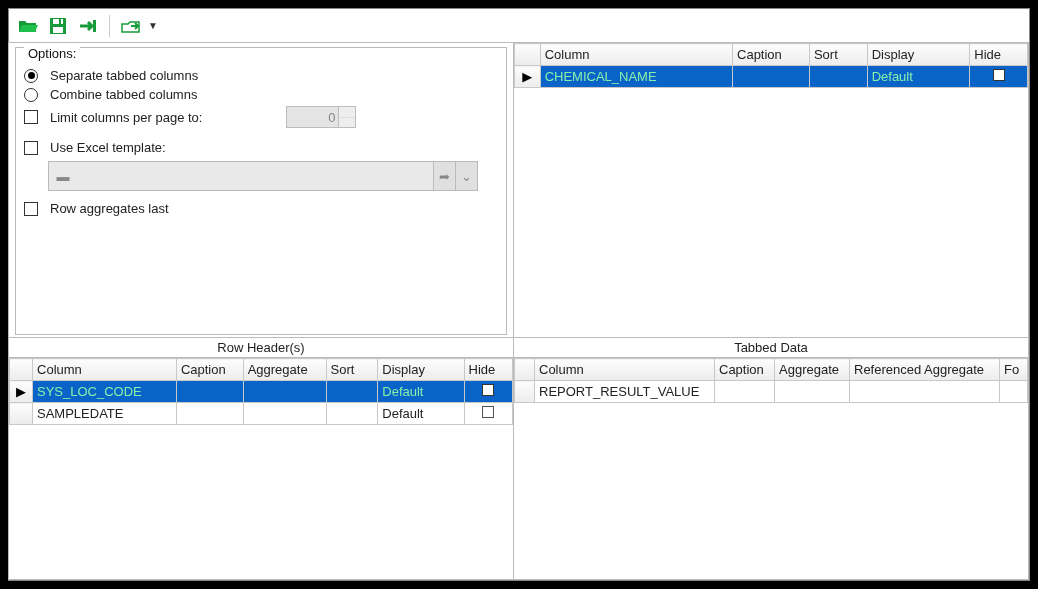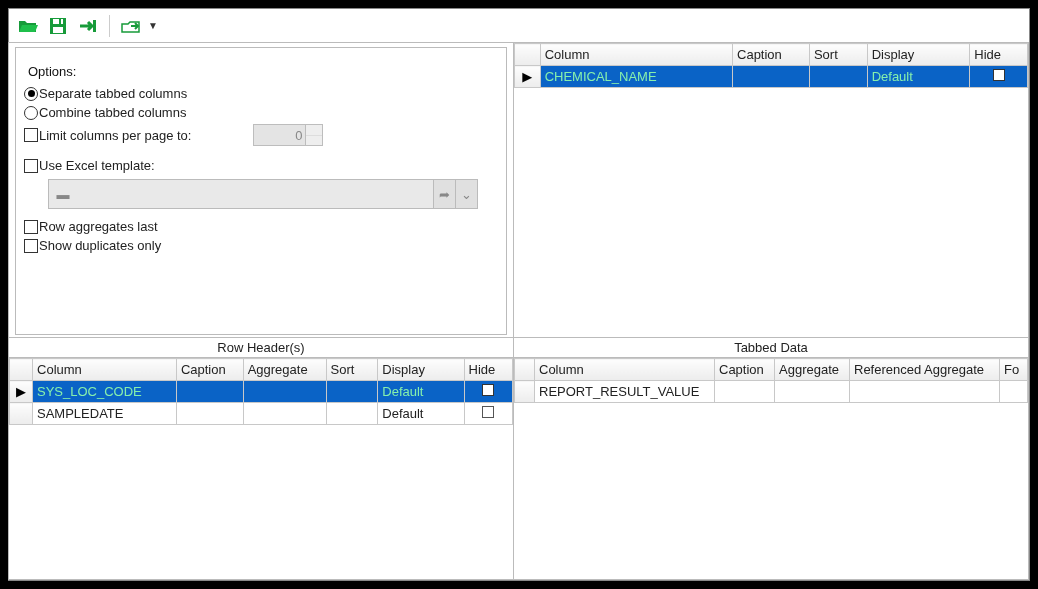--- a/index.html
+++ b/index.html
@@ -25,34 +25,34 @@
   .caret { font-size:10px; color:#333; margin-left:-2px; }
 
   
   .grid2x2 {
     flex:1; display:grid;
     grid-template-columns: 505px 1fr;
     grid-template-rows: 295px 1fr;
   }
   .cell { border:1px solid #bbb; margin:-1px 0 0 -1px; overflow:hidden; display:flex; flex-direction:column; background:#fff;}
   .fieldset {
-    border:1px solid #bbb; margin:4px 6px 2px 6px; padding:19px 8px 6px 8px;
+    border:1px solid #bbb; margin:4px 6px 2px 6px; padding:1px 8px 6px 8px;
     position:relative; flex:1;
   }
   .legend {
     position:relative; top:-3px; background:#fff; padding:0 4px;
     font-size:13px; color:#111;
   }
   .section-title {
     text-align:center; padding:2px 0 2px 0; font-size:13px;
     border-bottom:1px solid #bbb;
   }
 
   
-  .opt-row { display:flex; align-items:center; margin:4px 0; gap:1px;}
+  .opt-row { display:flex; align-items:center; margin:4px 0; gap:12px;}
   .radio, .chk {
     width:14px; height:14px; border:1px solid #333; display:inline-flex;
     align-items:center; justify-content:center; background:#fff;
   }
   .radio { border-radius:50%; }
   .radio.checked::after { content:""; width:7px; height:7px; background:#000; border-radius:50%; }
   .disabled-input {
     background:#e4e4e4; color:#888; border:1px solid #bdbdbd;
     height:22px; display:inline-flex; align-items:center; padding:0 6px;
   }
@@ -169,24 +169,20 @@
           <div class="spacer"></div>
           <div class="end">
             <div>➦</div>
             <div>⌄</div>
           </div>
         </div>
 
         <div class="opt-row">
           <span class="chk"></span>
           <span>Row aggregates last</span>
-        </div>
-        <div class="opt-row">
-          <span class="chk"></span>
-          <span>Show duplicates only</span>
         </div>
       </div>
     </div>
 
     <div class="cell">
       <div class="tbl-wrap">
         <table class="dg">
           <colgroup>
               <col style="width:20px">
               <col style="width:150px">

